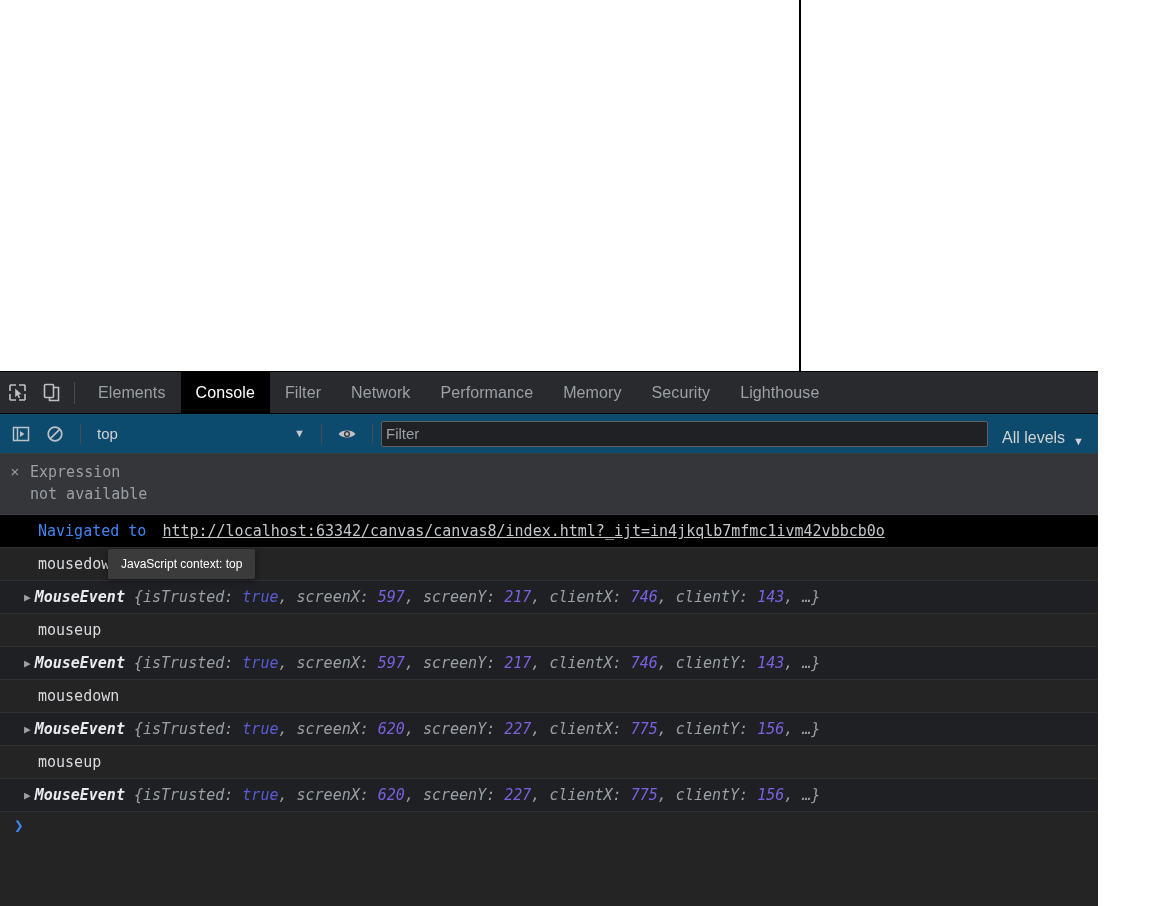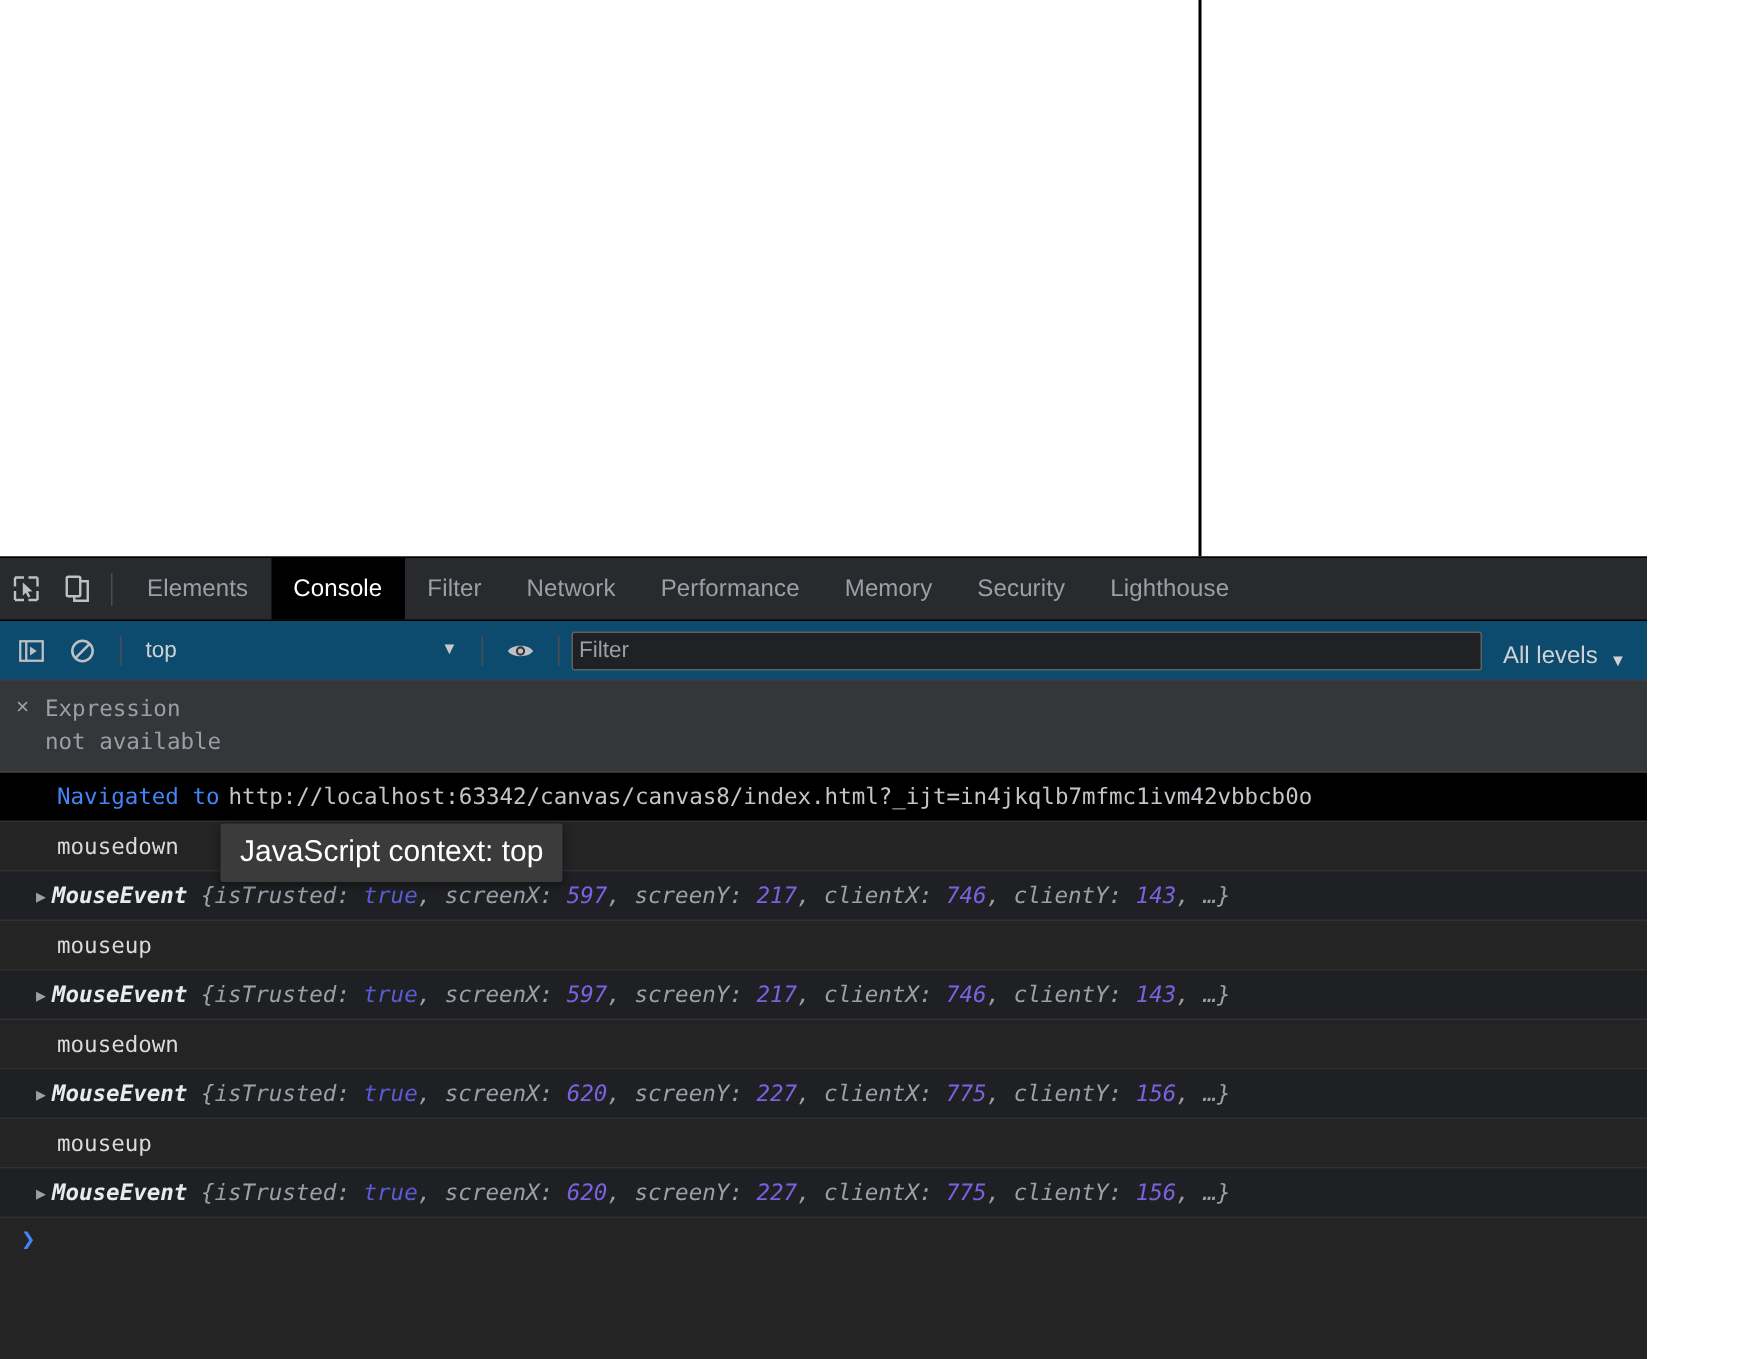--- a/index.html
+++ b/index.html
@@ -203,21 +203,22 @@
     padding-left: 38px;
     line-height: 20px;
   }
   .row.nav { background: #000000; }
   .row.plain { background: #242424; }
   .row.obj { background: #1f2023; padding-left: 38px; }
 
   .nav-label { color: #4285f4; }
   .nav-url {
     color: #c2c5c9;
-    margin-left: 6px;
+    text-decoration: underline;
+    margin-left: 16px;
   }
   .msg-text { color: #d8dade; }
 
   .obj-arrow {
     color: #9aa0a6;
     font-size: 11px;
     margin-left: -14px;
     margin-right: 4px;
     line-height: 1;
   }
@@ -247,27 +248,26 @@
   }
 
   
   #tooltip {
     position: absolute;
     left: 108px;
     top: 95px;
     background: #3b3b3b;
     color: #ffffff;
     font-family: "Liberation Sans", sans-serif;
-    font-size: 20px;
+    font-size: 12px;
     padding: 8px 13px;
     border-radius: 2px;
     box-shadow: 0 2px 6px rgba(0,0,0,0.45);
     white-space: nowrap;
     z-index: 50;
-    margin-left: 39px;
   }
 </style>
 </head>
 <body>
 
 <div id="page-area">
   <div id="canvas-line"></div>
 </div>
 
 <div id="devtools">

